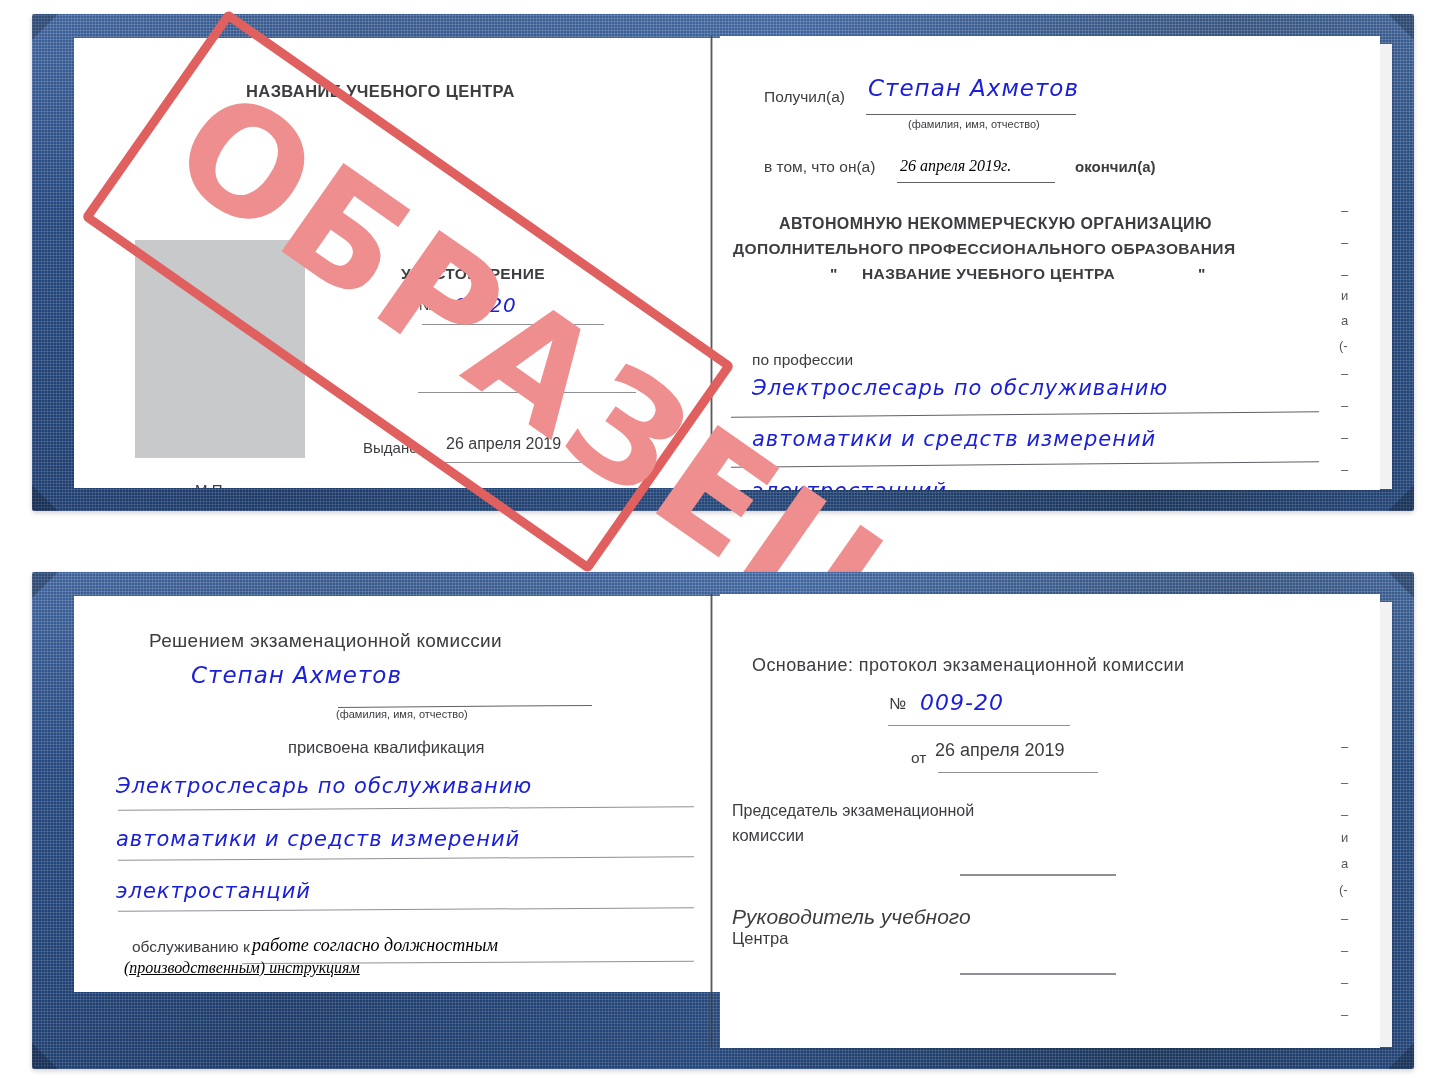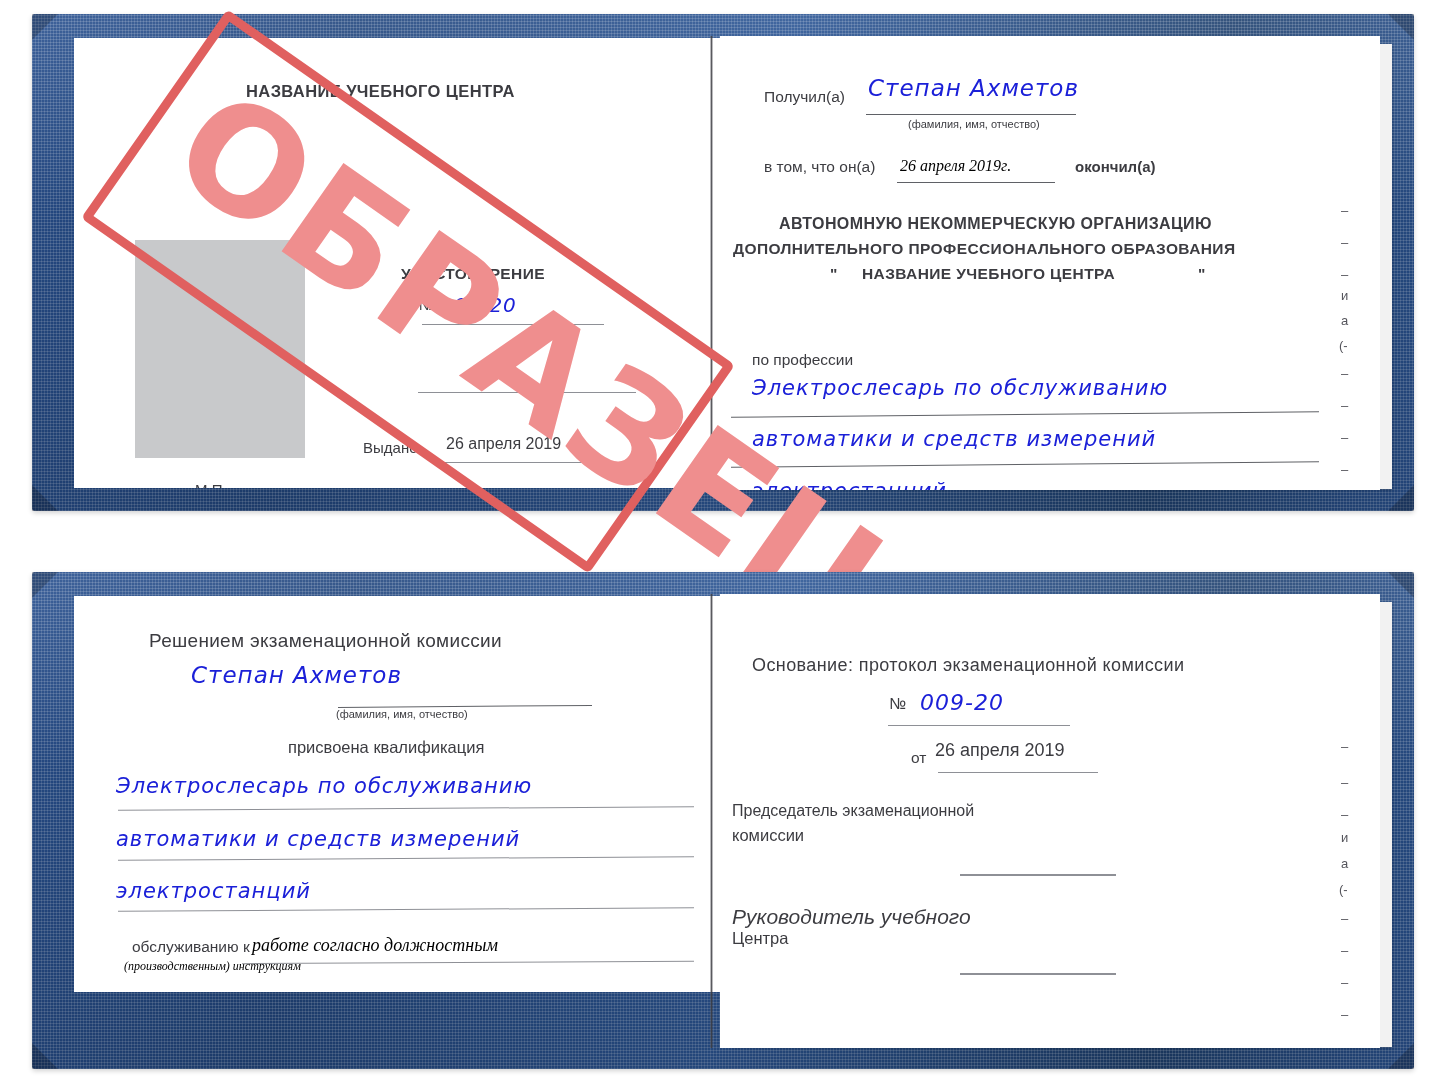--- a/index.html
+++ b/index.html
@@ -179,21 +179,21 @@
       <div class="t hand" style="left:42px;top:231px;font-size:21px;">автоматики и средств измерений</div>
       <div class="rule" style="left:44px;top:262px;width:576px;transform:rotate(-0.35deg);"></div>
 
       <div class="t hand" style="left:42px;top:283px;font-size:21px;">электростанций</div>
       <div class="rule" style="left:44px;top:313px;width:576px;transform:rotate(-0.35deg);"></div>
 
       <div class="t" style="left:58px;top:342px;font-size:15.5px;">обслуживанию к</div>
       <div class="t ital" style="left:178px;top:339px;font-size:18px;">работе согласно должностным</div>
       <div class="rule" style="left:168px;top:366px;width:452px;transform:rotate(-0.3deg);"></div>
 
-      <div class="t ital" style="left:50px;top:363px;font-size:12px;">(производственным) инструкциям</div>
+      <div class="t ital" style="left:50px;top:363px;font-size:16px;text-decoration:underline;">(производственным) инструкциям</div>
       <div class="rule" style="left:44px;top:399px;width:576px;transform:rotate(-0.45deg);"></div>
       <div class="rule" style="left:44px;top:427px;width:576px;transform:rotate(-0.45deg);"></div>
     </div>
 
     <div class="spine" style="left:678px;top:22px;height:454px;"></div>
 
     <div class="paper" style="left:688px;top:22px;width:660px;height:454px;">
 
       <div class="t" style="left:32px;top:61px;font-size:18px;letter-spacing:.4px;">Основание: протокол экзаменационной комиссии</div>
 

